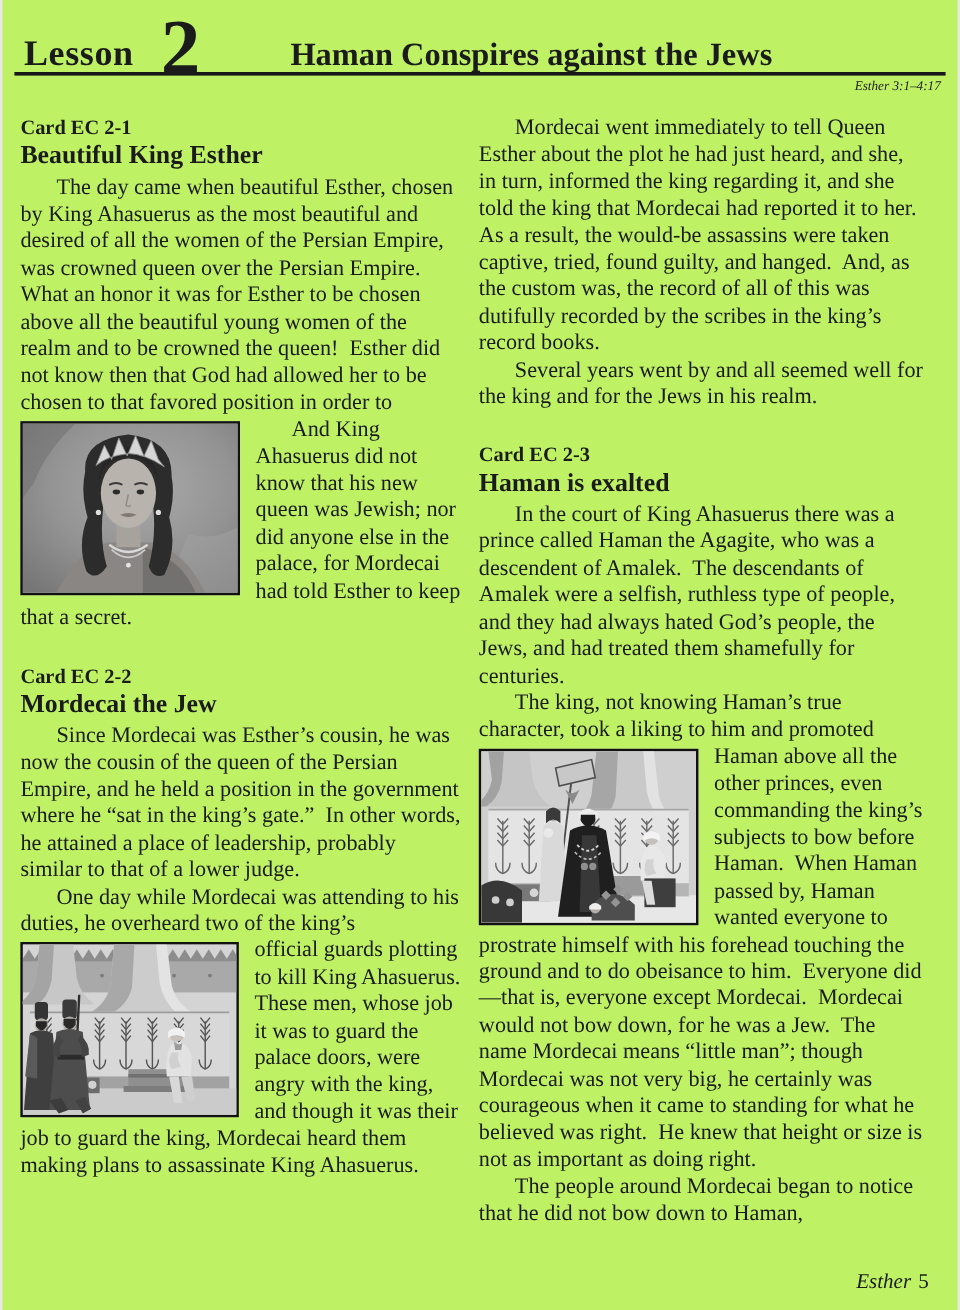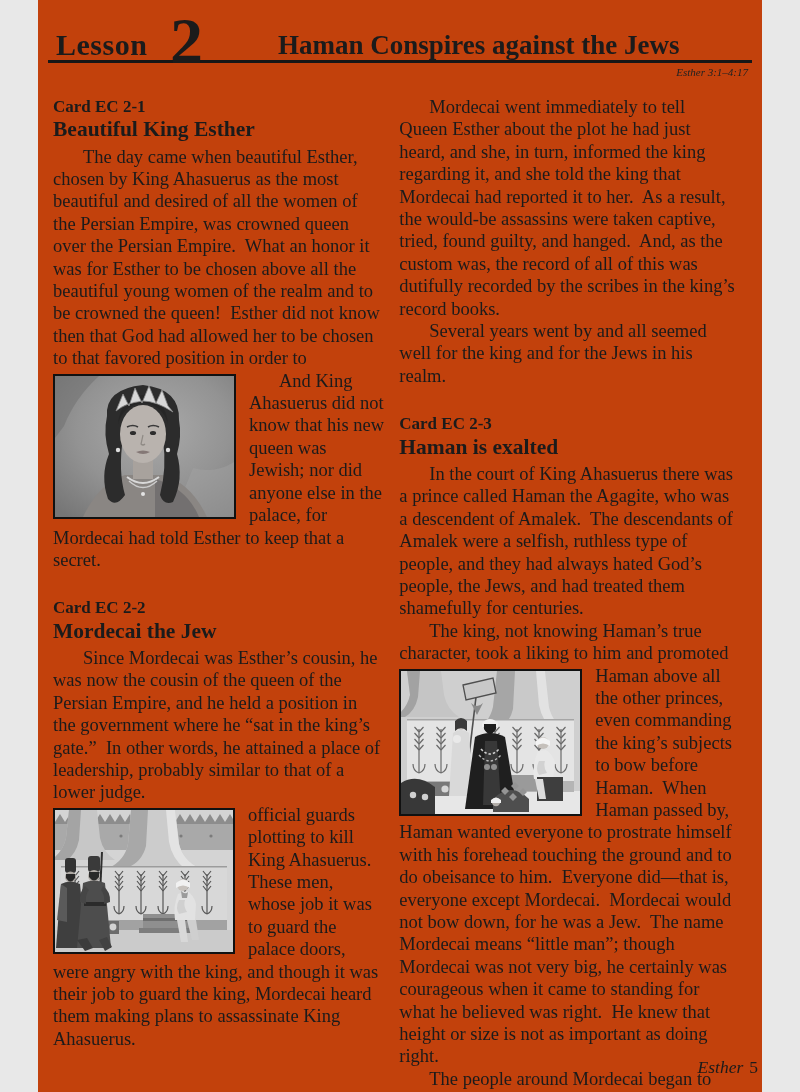--- a/index.html
+++ b/index.html
@@ -1,20 +1,20 @@
 <!DOCTYPE html>
 <html><head>
 <meta charset="utf-8">
 <style>
   * { margin:0; padding:0; box-sizing:border-box; }
   html,body { background:#e8e8e8; }
   body { font-family:"Liberation Serif", serif; color:#1b1b1b; }
   .page {
-    position:relative; width:724px; height:1092px; margin:0 auto;
-    background:#c2410c; overflow:hidden;
+    position:relative; width:796px; height:1092px; margin:0 auto;
+    background:#bef264; overflow:hidden;
   }
 
   
   .header { position:relative; height:92px; }
   .header-rule { position:absolute; left:10px; right:10px; top:60px; height:3px; background:#171717; }
   .lesson-word { position:absolute; left:18px; top:28px; font-size:30px; font-weight:bold; letter-spacing:.5px; }
   .lesson-number { position:absolute; left:132px; top:6px; font-size:66px; font-weight:bold; line-height:1.05; }
   .lesson-title { position:absolute; left:240px; top:30px; font-size:27px; font-weight:bold; white-space:nowrap; }
   .scripture-ref { position:absolute; right:14px; top:66px; font-style:italic; font-size:11px; color:#222; }
 
@@ -30,21 +30,21 @@
   p.body { font-size:18.5px; line-height:22.4px; white-space:pre-wrap; text-align:left; }
   p.indent { text-indent:30px; }
 
   
   .figure {
     float:left; margin:4px 13px 2px 0;
     border:2px solid #111; background:#bbb; line-height:0;
   }
 
   
-  .footer { position:absolute; right:4px; bottom:14px; font-size:17.5px; }
+  .footer { position:absolute; right:24px; bottom:14px; font-size:17.5px; }
   .footer .book { font-style:italic; margin-right:6px; }
 </style>
 </head>
 <body>
 
 <div class="page">
 
   <div class="header">
     <div class="header-rule"></div>
     <span class="lesson-word">Lesson</span>
@@ -94,20 +94,21 @@
             <circle cx="88" cy="118" r="2" fill="#e3e3e3"></circle>
           </svg>
         </div>
         <p class="body indent">And King Ahasuerus did not know that his new queen was Jewish; nor did anyone else in the palace, for Mordecai had told Esther to keep that a secret.</p>
       </div>
 
       <div class="section spaced">
         <div class="card-label">Card EC 2-2</div>
         <div class="section-title">Mordecai the Jew</div>
         <p class="body indent">Since Mordecai was Esther’s cousin, he was now the cousin of the queen of the Persian Empire, and he held a position in the government where he “sat in the king’s gate.”  In other words, he attained a place of leadership, probably similar to that of a lower judge.</p>
+        <p class="body indent">One day while Mordecai was attending to his duties, he overheard two of the king’s</p>
 
         <div class="figure">
           <svg width="178" height="142" viewBox="0 0 178 142" xmlns="http://www.w3.org/2000/svg">
             <defs>
               <g id="wheat2" stroke="#565656" stroke-width="1.2" fill="none">
                 <line x1="0" y1="4" x2="0" y2="44"></line>
                 <path d="M0,6 L-4,1 M0,6 L4,1 M0,11 L-4,6 M0,11 L4,6 M0,16 L-4,11 M0,16 L4,11 M0,21 L-4,16 M0,21 L4,16"></path>
                 <path d="M0,44 Q-5,42 -5,36 M0,44 Q5,42 5,36"></path>
               </g>
             </defs>

